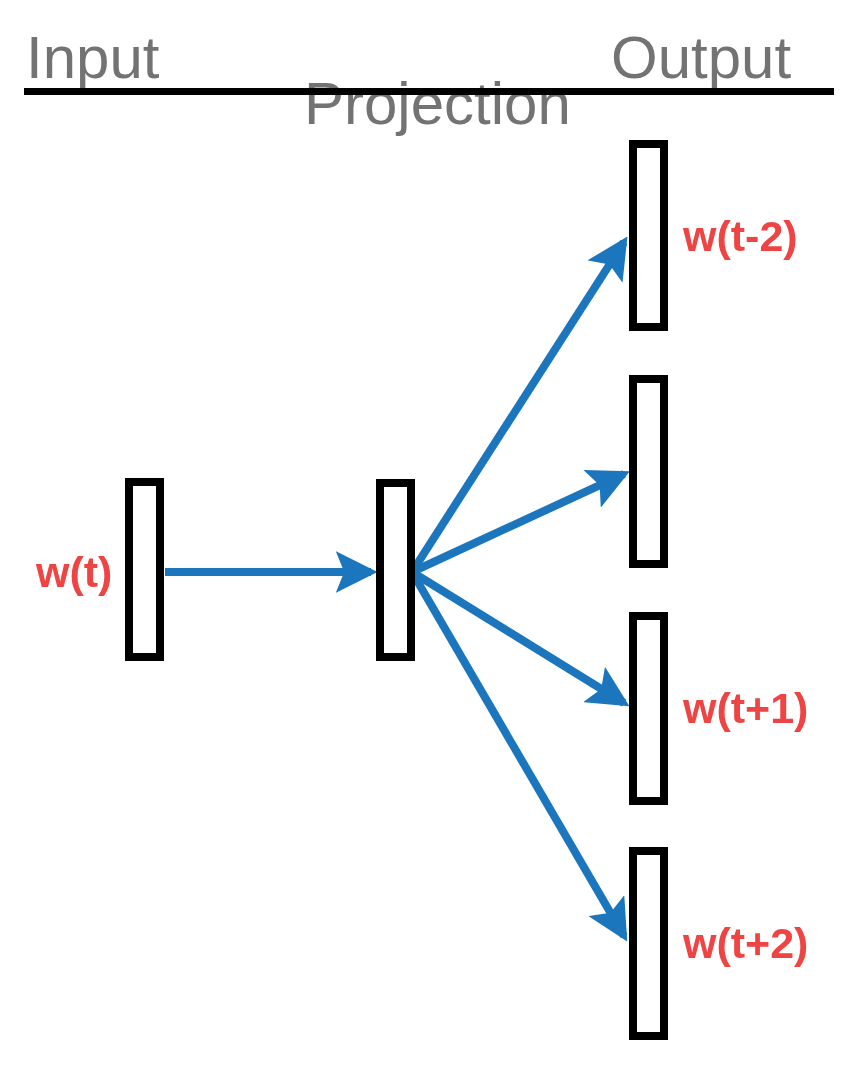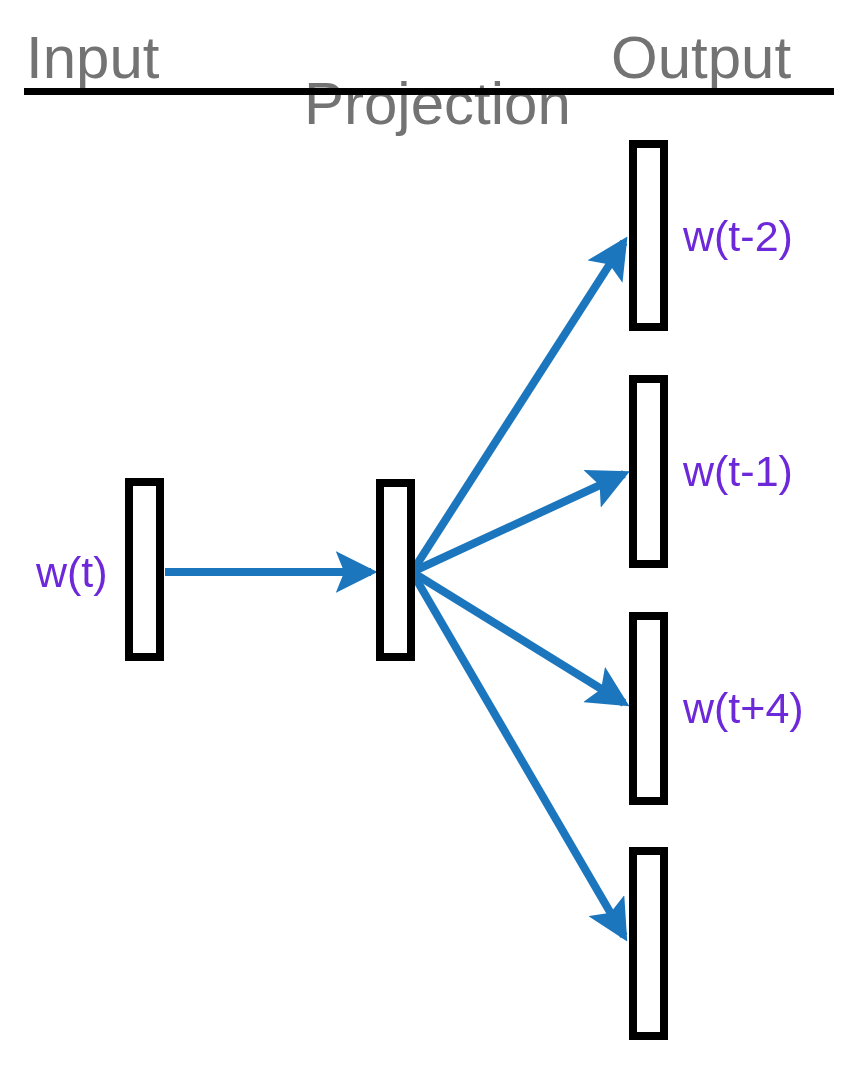--- a/index.html
+++ b/index.html
@@ -56,22 +56,22 @@
   #box-out-0 { left: 629px; top: 140px; height: 191px; }
   #box-out-1 { left: 629px; top: 375px; height: 193px; }
   #box-out-2 { left: 629px; top: 612px; height: 193px; }
   #box-out-3 { left: 629px; top: 847px; height: 193px; }
 
   
   .token-label {
     position: absolute;
     font-family: "Liberation Sans", sans-serif;
     font-size: 43px;
-    font-weight: 400;
-    color: #6d28d9;
+    font-weight: 700;
+    color: #ef4444;
     line-height: 1;
     white-space: nowrap;
   }
   #label-input { left: 36px; top: 551px; }
 
   .out-label { left: 683px; }
   #label-out-0 { top: 215px; }
   #label-out-1 { top: 450px; }
   #label-out-2 { top: 687px; }
   #label-out-3 { top: 922px; }
@@ -119,16 +119,16 @@
   <div class="vec-box" id="box-projection"></div>
 
   <div class="vec-box" id="box-out-0"></div>
   <div class="vec-box" id="box-out-1"></div>
   <div class="vec-box" id="box-out-2"></div>
   <div class="vec-box" id="box-out-3"></div>
 
   <div class="token-label" id="label-input">w(t)</div>
 
   <div class="token-label out-label" id="label-out-0">w(t-2)</div>
-  <div class="token-label out-label" id="label-out-1">w(t-1)</div>
-  <div class="token-label out-label" id="label-out-2">w(t+4)</div>
+  <div class="token-label out-label" id="label-out-2">w(t+1)</div>
+  <div class="token-label out-label" id="label-out-3">w(t+2)</div>
 
 </div>
 
 </body></html>

